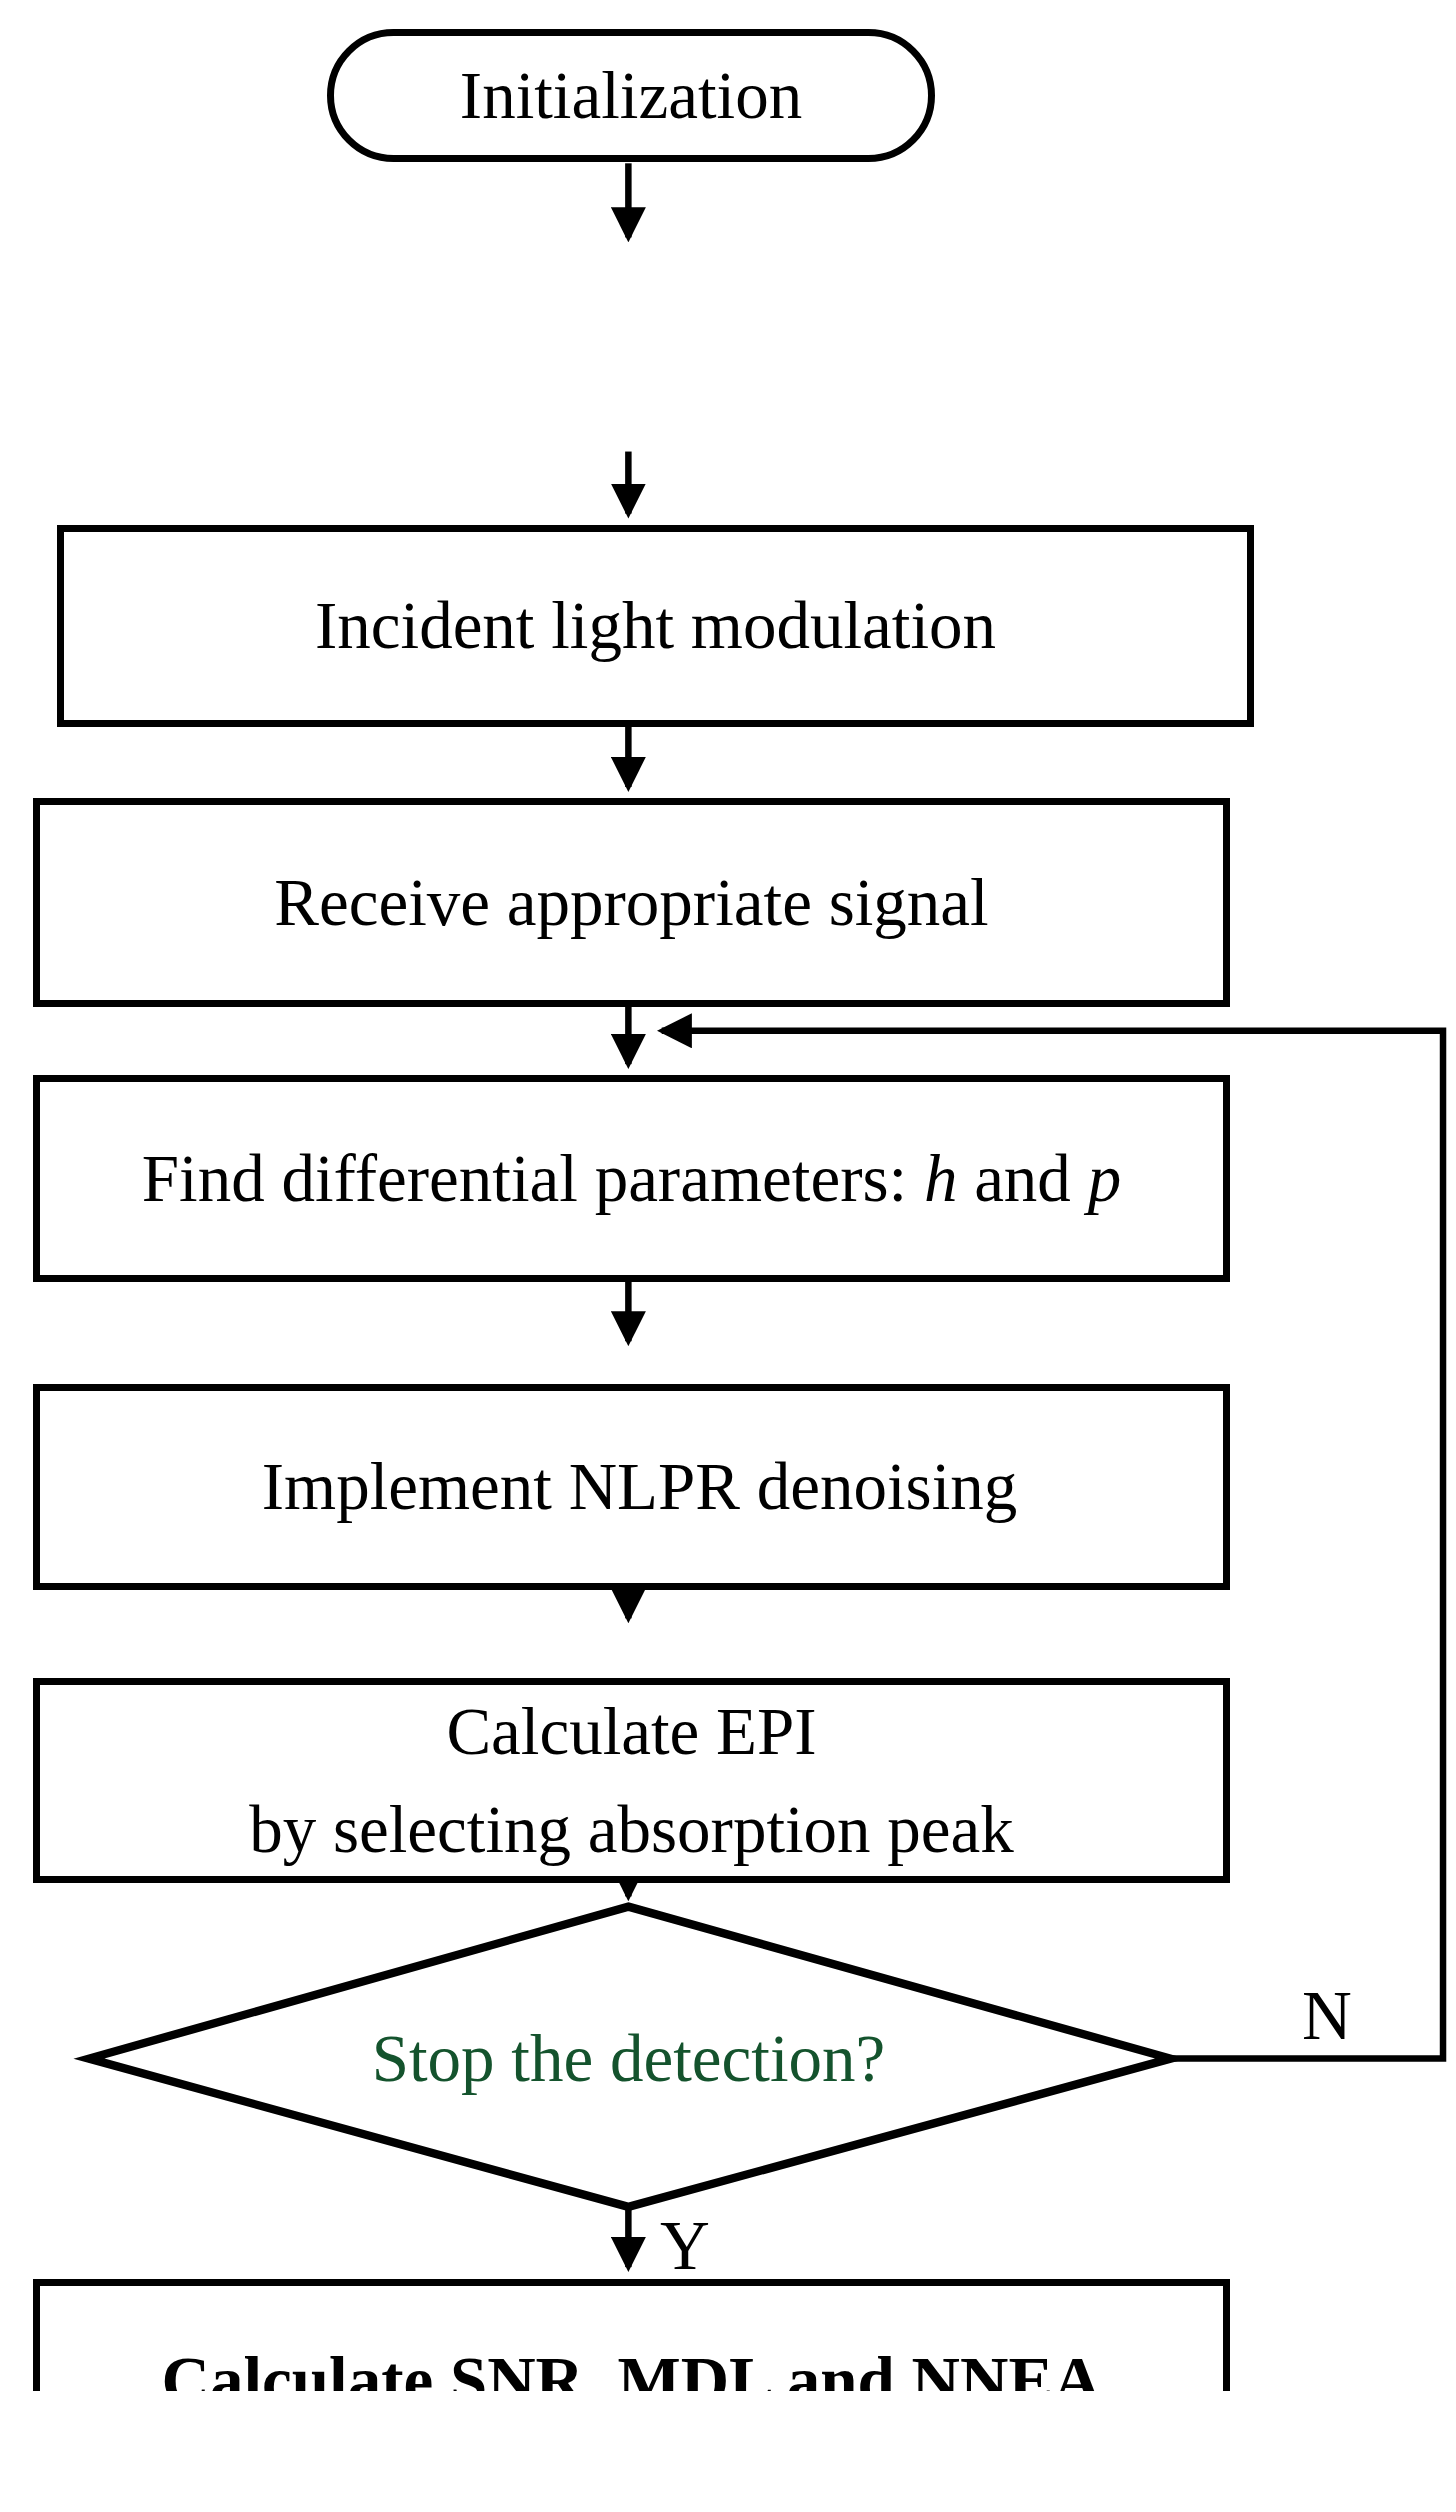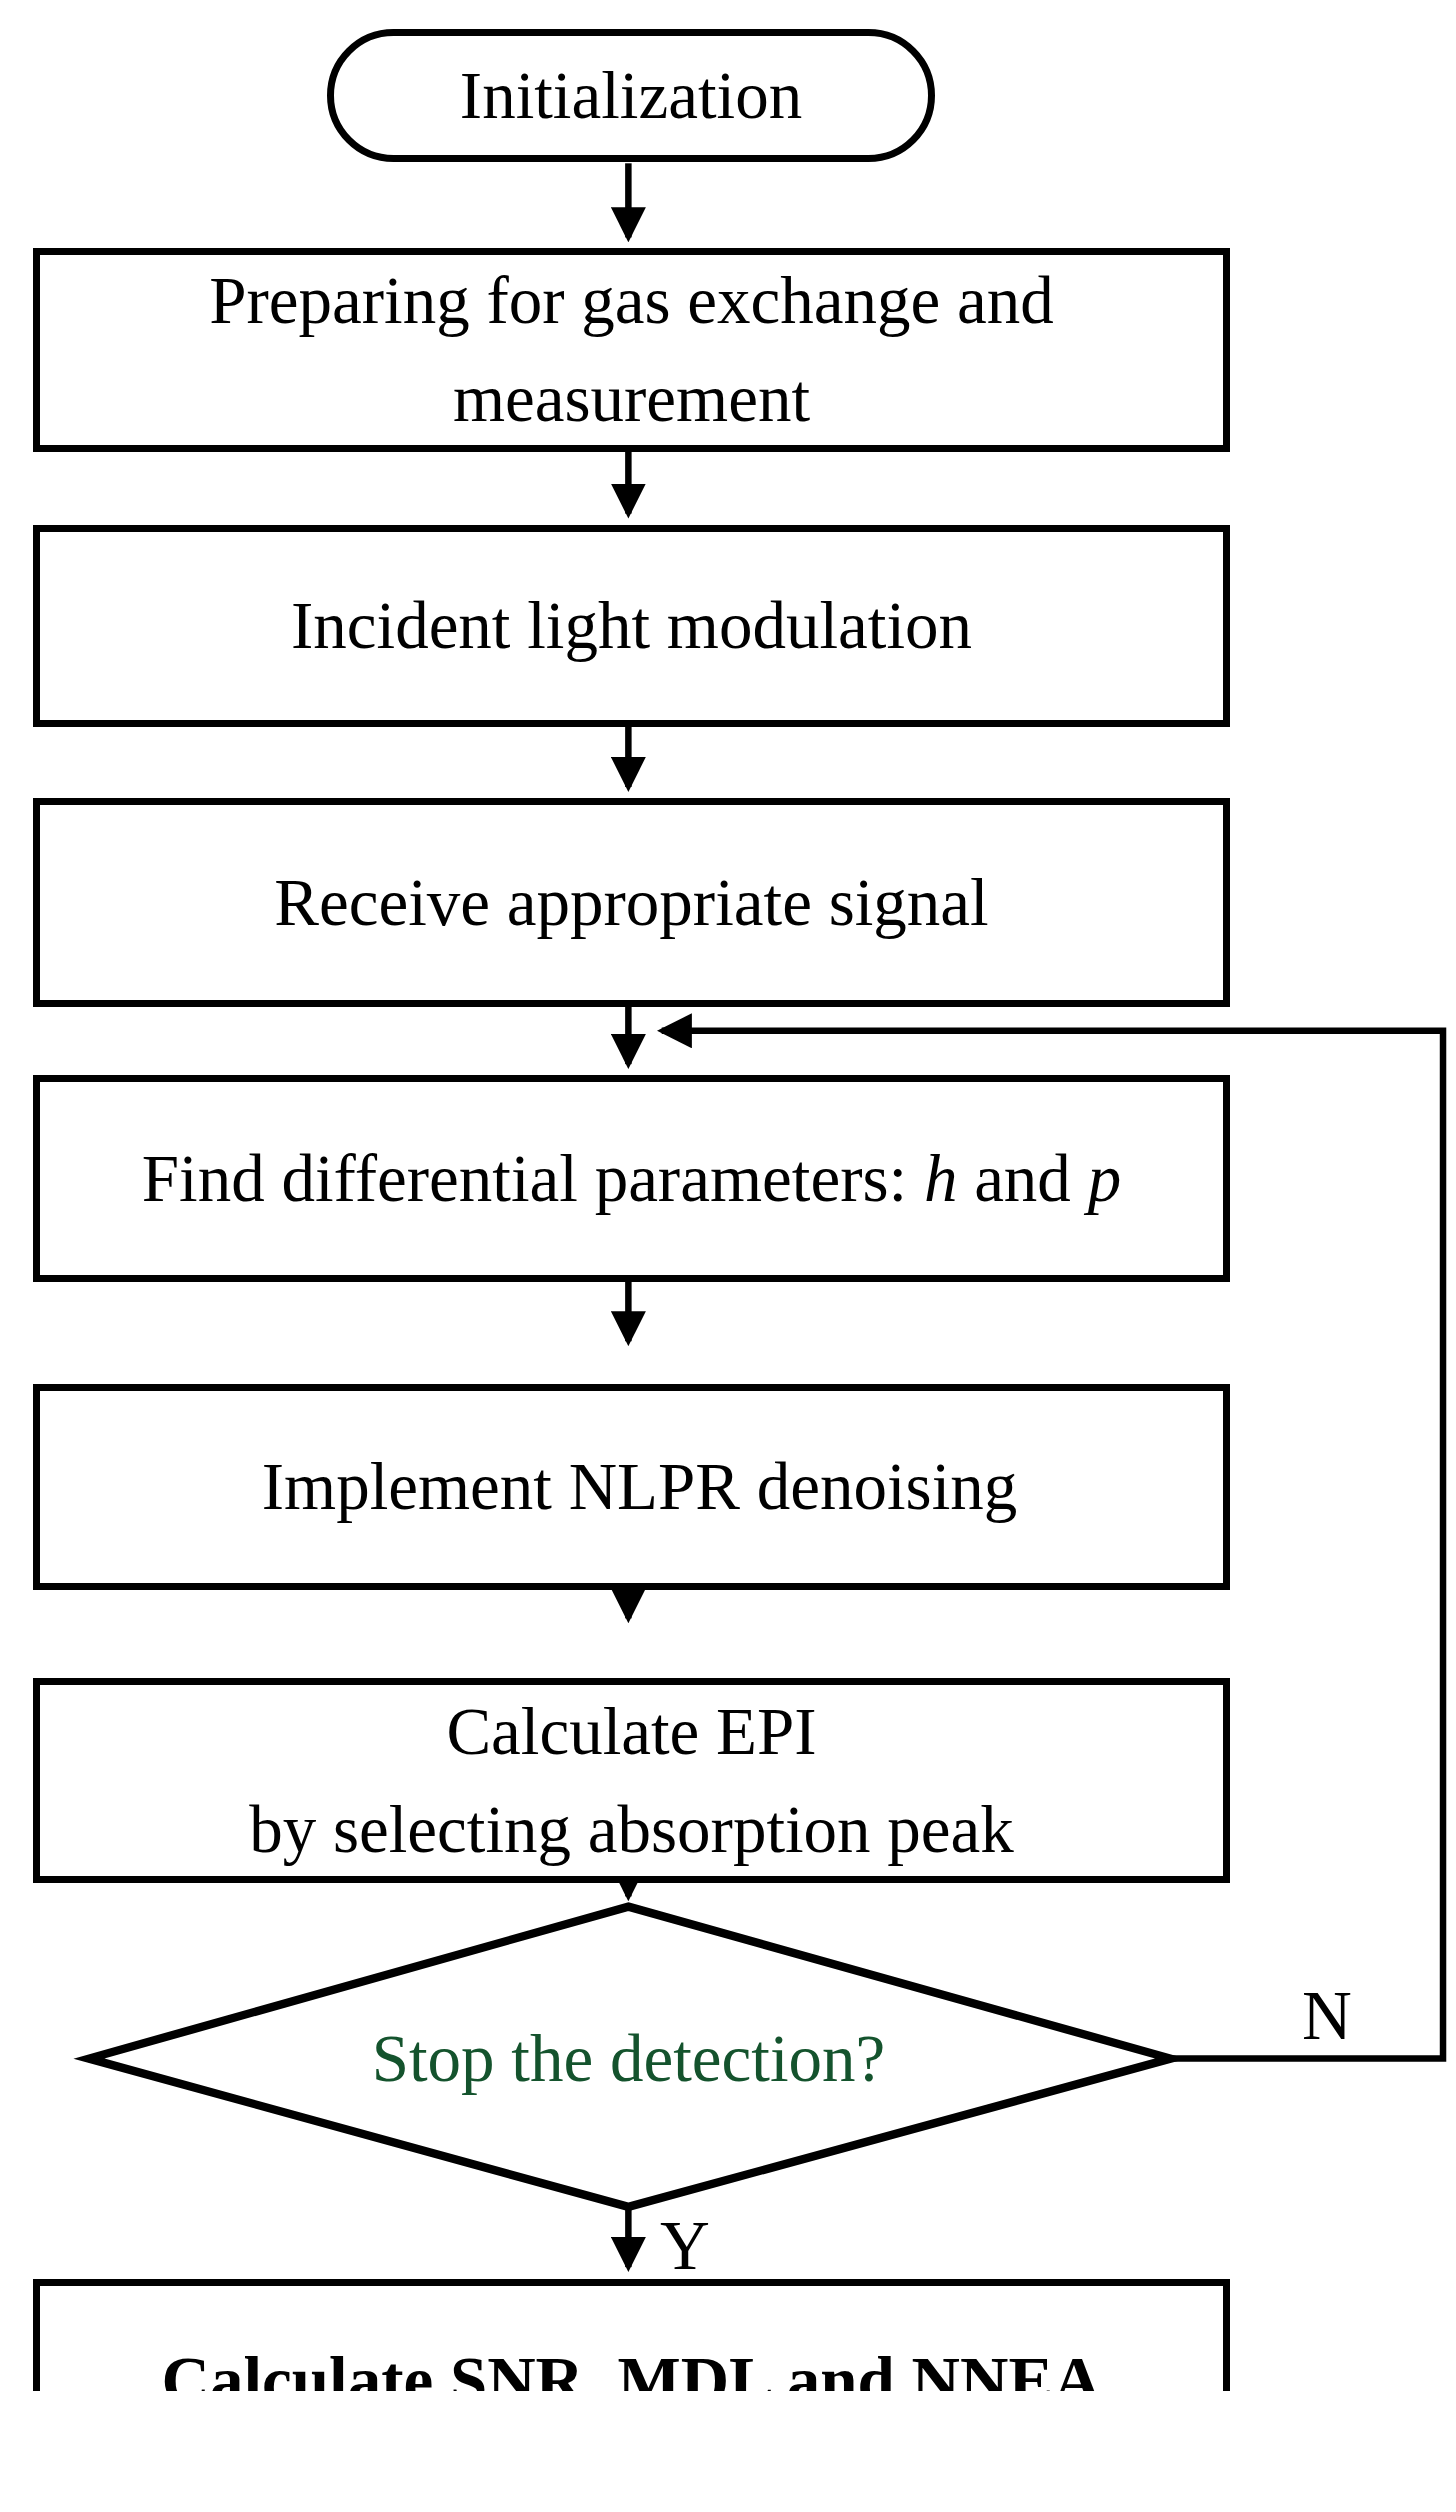--- a/index.html
+++ b/index.html
@@ -32,21 +32,21 @@
     color: #000000;
     white-space: pre-line;
   }
   .terminator {
     left: 327px; top: 29px;
     width: 608px; height: 133px;
     border-radius: 70px;
   }
   .rect { left: 33px; width: 1197px; }
   #n-preparing { top: 248px; height: 204px; }
-  #n-modulation { top: 525px; height: 202px; }
+  #n-modulation { top: 525px; height: 202px; margin-left: 24px; }
   #n-receive { top: 798px; height: 209px; }
   #n-findparams { top: 1075px; height: 207px; }
   #n-denoise { top: 1384px; height: 206px; padding-left: 16px; }
   #n-epi { top: 1630px; height: 205px; margin-top: 48px; }
   #n-final { top: 2279px; height: 204px; font-weight: bold; }
   .diamond-label {
     position: absolute;
     left: 165px; top: 1993px;
     width: 927px; height: 130px;
     display: flex;
@@ -90,24 +90,20 @@
     <line x1="678" y1="1978" x2="678" y2="2046" stroke="#000000" stroke-width="7" marker-end="url(#arr)"></line>
     <line x1="678" y1="2380" x2="678" y2="2446" stroke="#000000" stroke-width="7" marker-end="url(#arr)"></line>
 
     <polyline points="1263,2221 1557,2221 1557,1112 714,1112" fill="none" stroke="#000000" stroke-width="7" marker-end="url(#arr)"></polyline>
   </svg>
 
   <div class="node terminator">
     <span>Initialization</span>
   </div>
 
-  <div class="node rect" id="n-preparing">
-    <span>Preparing for gas exchange and
-measurement</span>
-  </div>
 
   <div class="node rect" id="n-modulation">
     <span>Incident light modulation</span>
   </div>
 
   <div class="node rect" id="n-receive">
     <span>Receive appropriate signal</span>
   </div>
 
   <div class="node rect" id="n-findparams">

